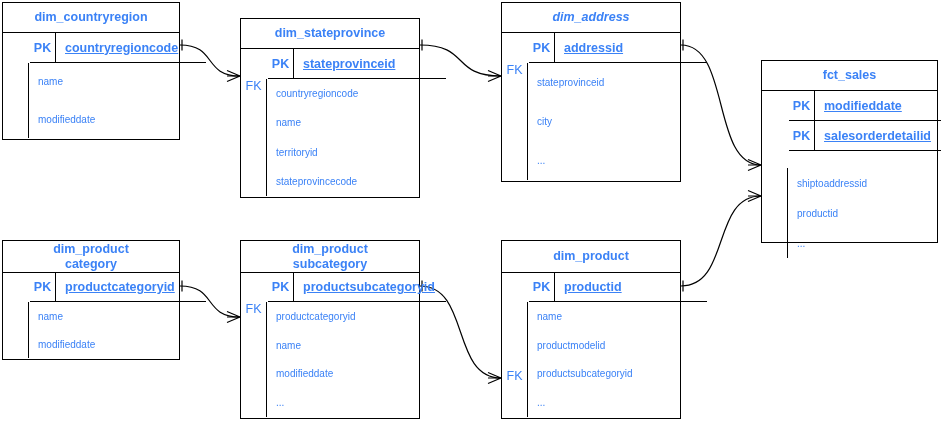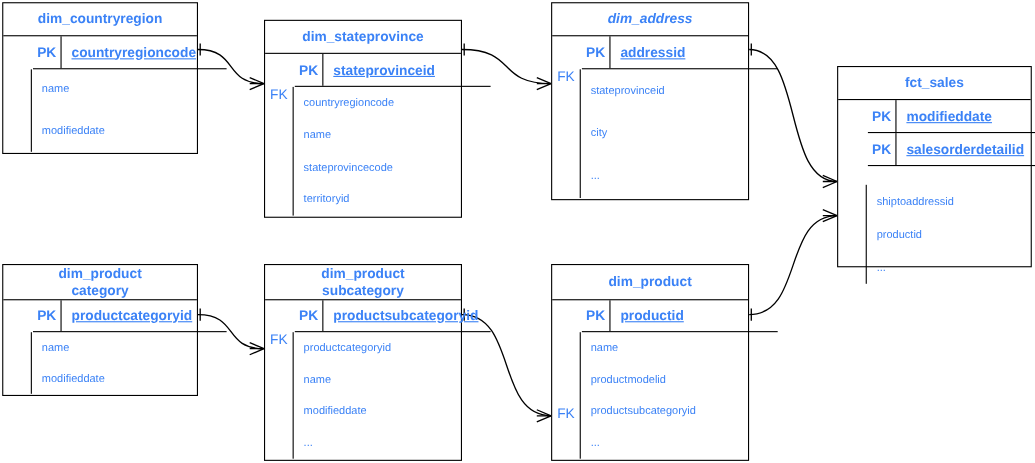--- a/index.html
+++ b/index.html
@@ -182,22 +182,22 @@
         <div class="body-block" style="height: 117.2px;">
           <div class="body-keys" style="flex-basis: 26px;">
             <div class="kslot">FK</div>
             <div class="kslot"></div>
             <div class="kslot"></div>
             <div class="kslot"></div>
           </div>
           <div class="body-names">
             <div class="nslot">countryregioncode</div>
             <div class="nslot">name</div>
+            <div class="nslot">territoryid</div>
             <div class="nslot">stateprovincecode</div>
-            <div class="nslot">territoryid</div>
           </div>
         </div>
       </div>
       <div class="entity" style="left: 501px; top: 2px; width: 180px; height: 180px;">
         <div class="ent-title" style="height: 30px; font-style: italic;">
           <span>dim_address</span>
         </div>
         <div class="attr-row pk sep" style="height: 30px;">
           <div class="key-cell" style="flex-basis: 26px;">PK</div>
           <div class="name-cell">addressid</div>

